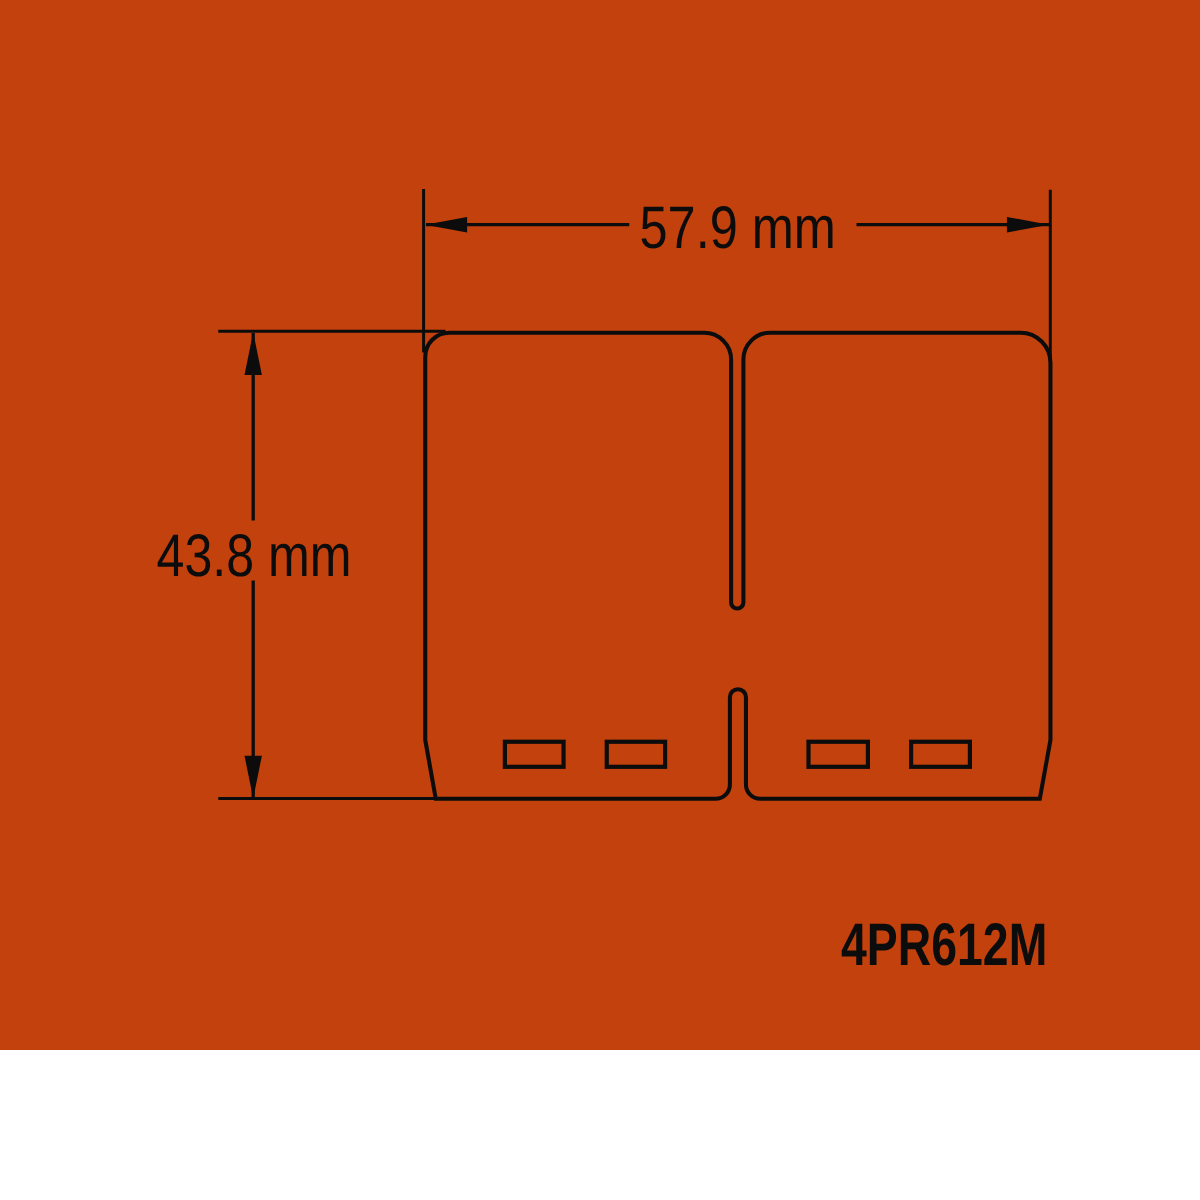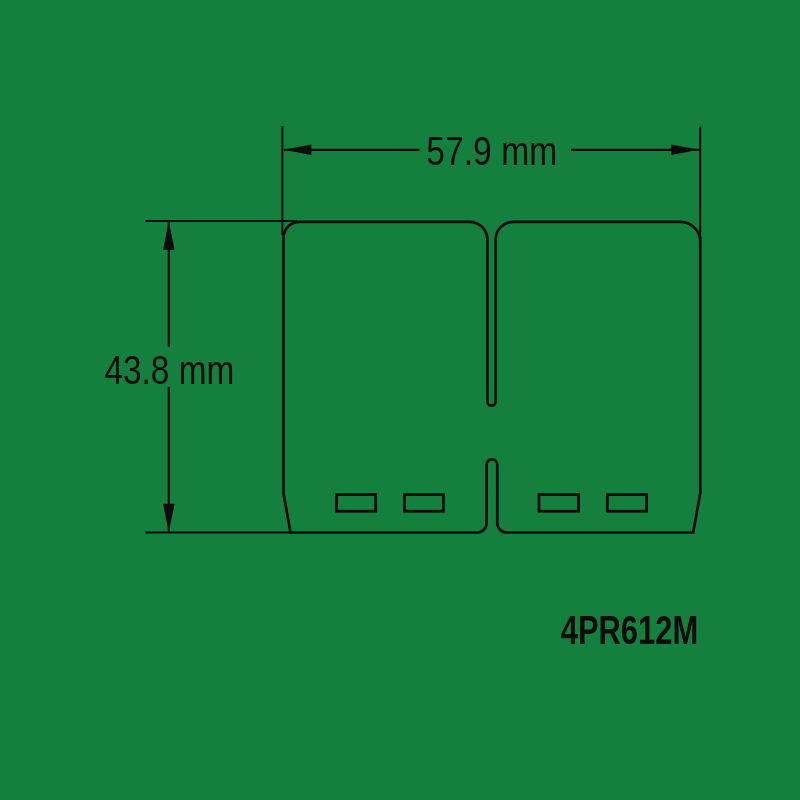--- a/index.html
+++ b/index.html
@@ -1,16 +1,16 @@
 <!DOCTYPE html>
 <html><head>
 <meta charset="utf-8">
 <style>
   html,body{margin:0;padding:0;background:#ffffff;}
-  .page{position:relative;width:800px;height:800px;background:#15803d;overflow:hidden;}
+  .page{position:relative;width:800px;height:700px;background:#c2410c;overflow:hidden;}
   svg{position:absolute;left:0;top:0;}
   text{font-family:"Liberation Sans",sans-serif;fill:#0c0c0c;}
 </style>
 </head>
 <body>
 <div class="page">
 <svg width="800" height="800" viewBox="0 0 800 800">
 
   <path d="M 299.5 221 H 469.5 A 17.9 17.9 0 0 1 487.4 238.9 V 400.8 A 4.1 4.1 0 0 0 495.6 400.8 V 238.9 A 17.9 17.9 0 0 1 513.5 221 H 680.3 A 20 20 0 0 1 700.3 241 V 492.5 L 693.2 531.7 H 506.8 A 9.5 9.5 0 0 1 497.3 522.2 V 464 A 5.35 5.35 0 0 0 486.6 464 V 522.2 A 9.5 9.5 0 0 1 477.1 531.7 H 290.5 L 283.5 492.5 V 237 A 16 16 0 0 1 299.5 221 Z" fill="none" stroke="#0c0c0c" stroke-width="2.7" transform="translate(0,0.8)"></path>
 

